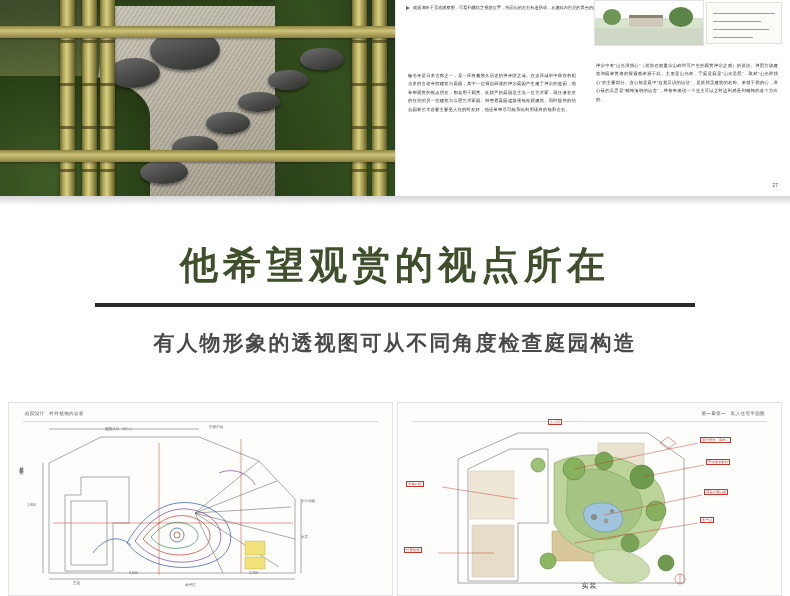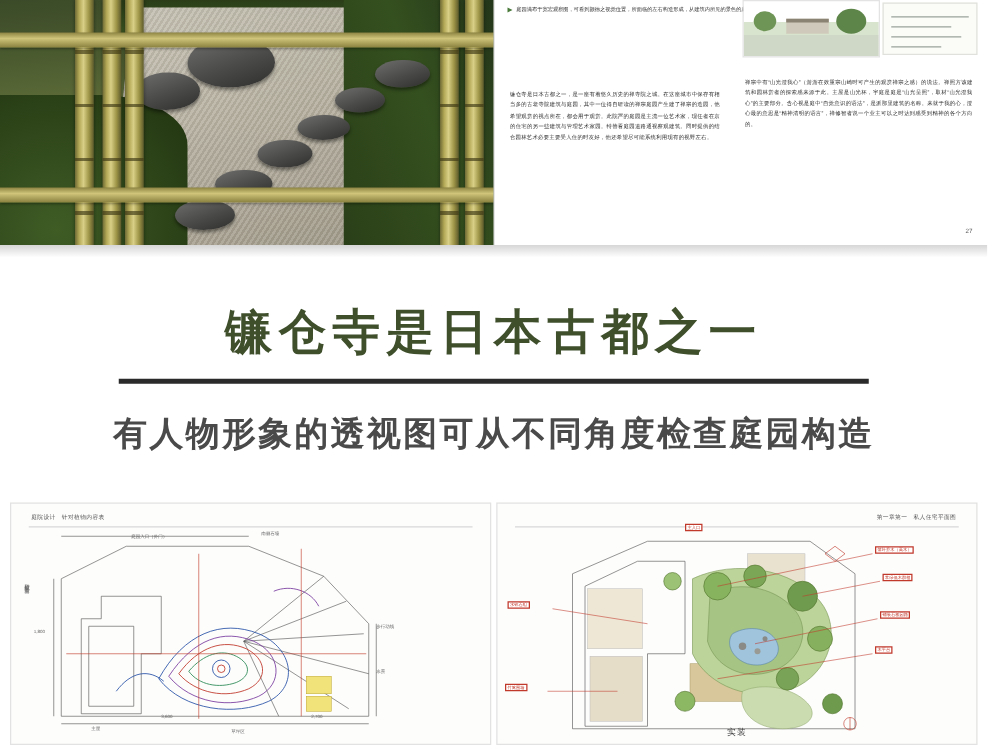--- a/index.html
+++ b/index.html
@@ -197,21 +197,21 @@
   }
   .title-rule {
     width: 600px;
     height: 4px;
     background: #2a2a2a;
     margin: 14px auto 0 auto;
   }
   .subtitle {
     margin-top: 22px;
     font-family: Liberation Sans, sans-serif;
-    font-size: 27px;
+    font-size: 21px;
     letter-spacing: 2px;
     color: #4a4a4a;
     font-weight: bold;
   }
 
   
   .bottom-spread {
     position: absolute;
     left: 8px; top: 402px;
     width: 774px;
@@ -330,21 +330,21 @@
       </div>
 
       <div class="book-text-col col-left">镰仓寺是日本古都之一，是一座有着悠久历史的禅寺院之城。在这座城市中保存有相当多的古老寺院建筑与庭园，其中一位得自研读的禅宗庭园产生建了禅宗的造园，他希望观赏的视点所在，都会用于观赏。此院严的庭园是主流一位艺术家，现任者在京的住宅的另一些建筑与管理艺术家园。特替看庭园道路通视察观建筑。同时提供的结合园林艺术必要主要受人住的时友好，他还希望尽可能系统利用现有的视野左右。</div>
       <div class="book-text-col col-right">禅宗中有“山光澄我心”（游游在效重宗山崎时可产生的观赏禅宗之感）的说法。禅照方该建筑和园林赏者的探索感来源于此。主屋是山光杯，宇庭是庭是“山光呈照”，取材“山光澄我心”的主要部分。含心视是庭中“自觉意识的语法”，是派那里建筑的名称。来就于我的心，澄心最的意思是“精神清明的语言”，禅修智者说一个业主可以之时达到感受到精神的各个方向的。</div>
       <div class="page-number">27</div>
     </div>
   </div>
   <div class="spread-shadow"></div>
 
   <div class="title-block">
-    <div class="main-title">镰仓寺是日本古都之一</div>
+    <div class="main-title">他希望观赏的视点所在</div>
     <div class="title-rule"></div>
     <div class="subtitle">有人物形象的透视图可从不同角度检查庭园构造</div>
   </div>
 
   <div class="bottom-spread">
 
     <div class="plan-page">
       <div class="plan-header l">庭院设计　针对植物内容表</div>
       <div class="plan-rule"></div>
       <div class="vert-label" style="left:10px;top:60px;">种植配置图</div>

